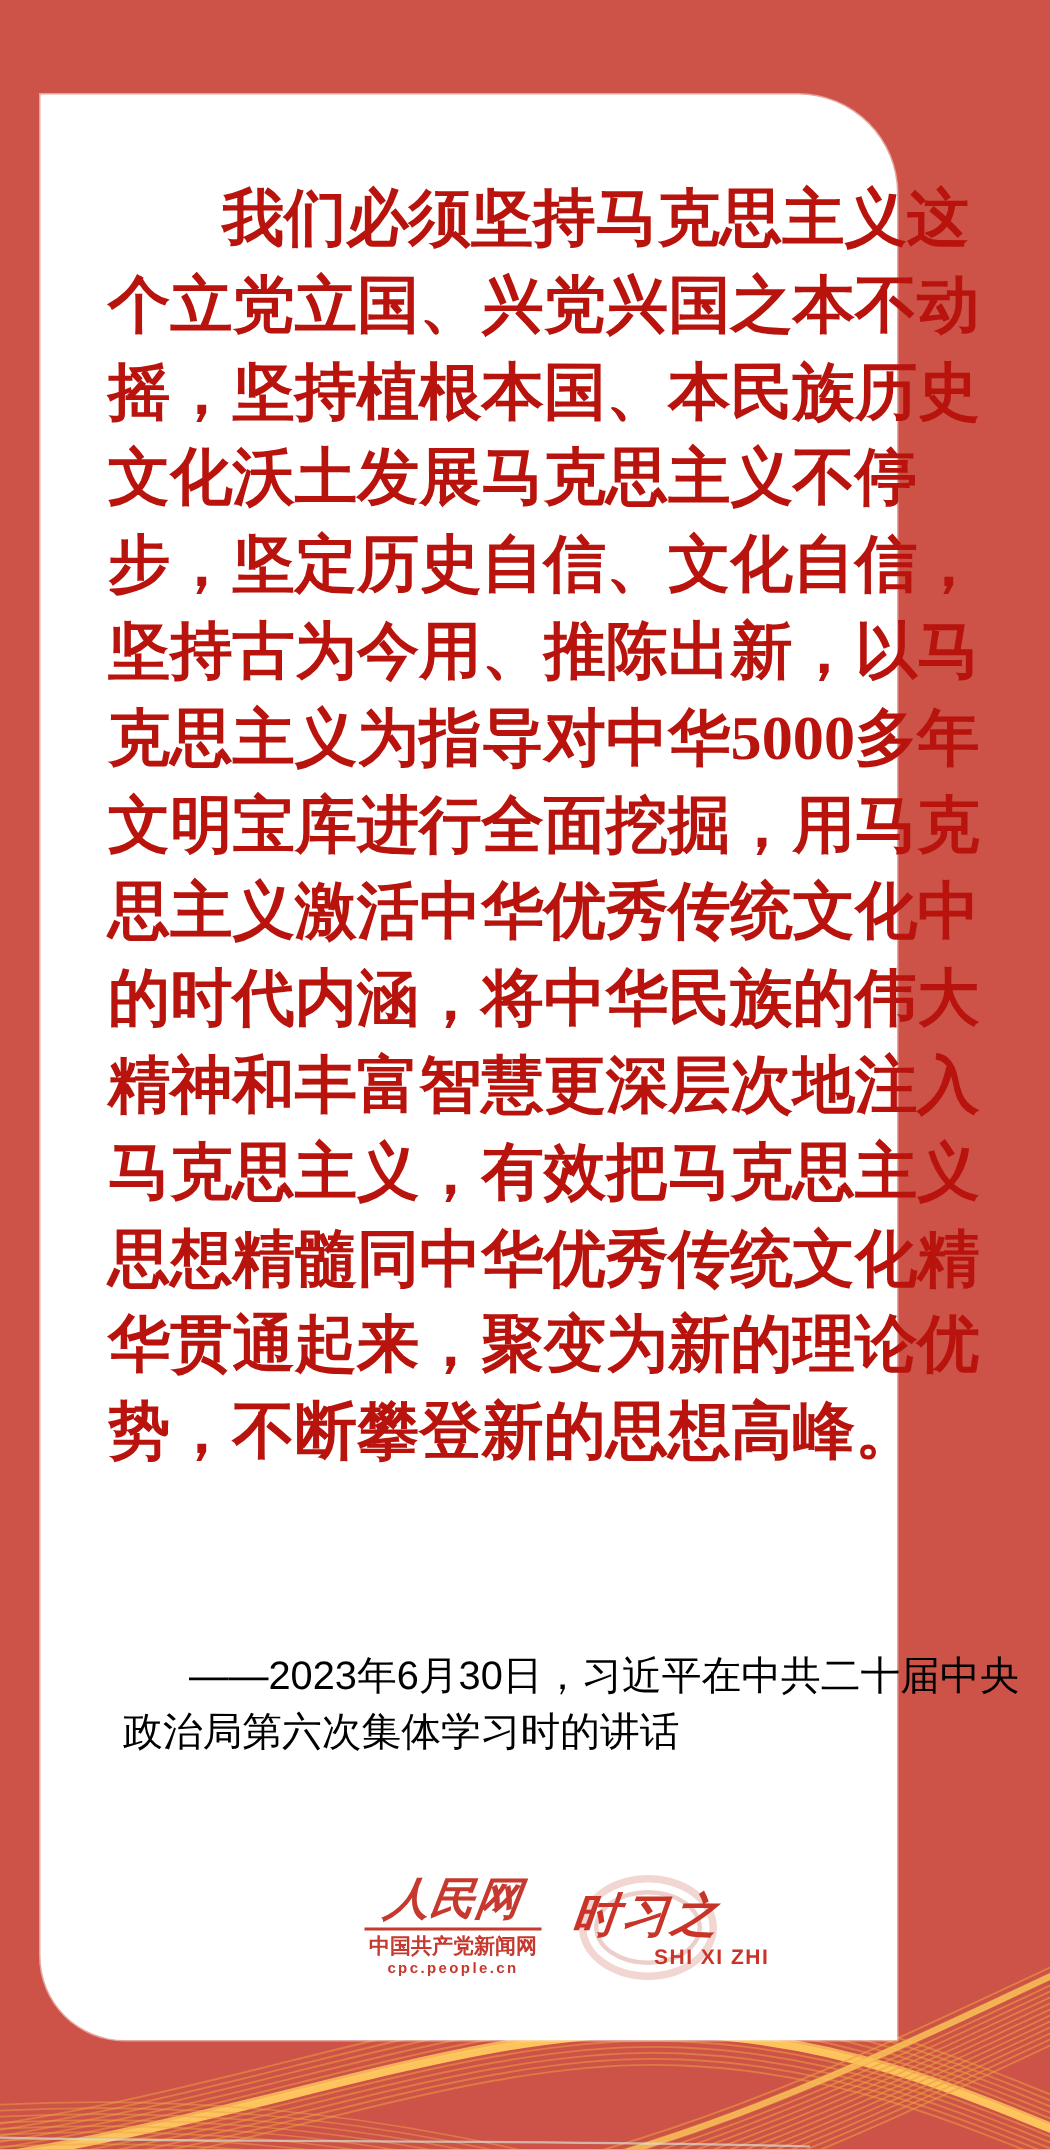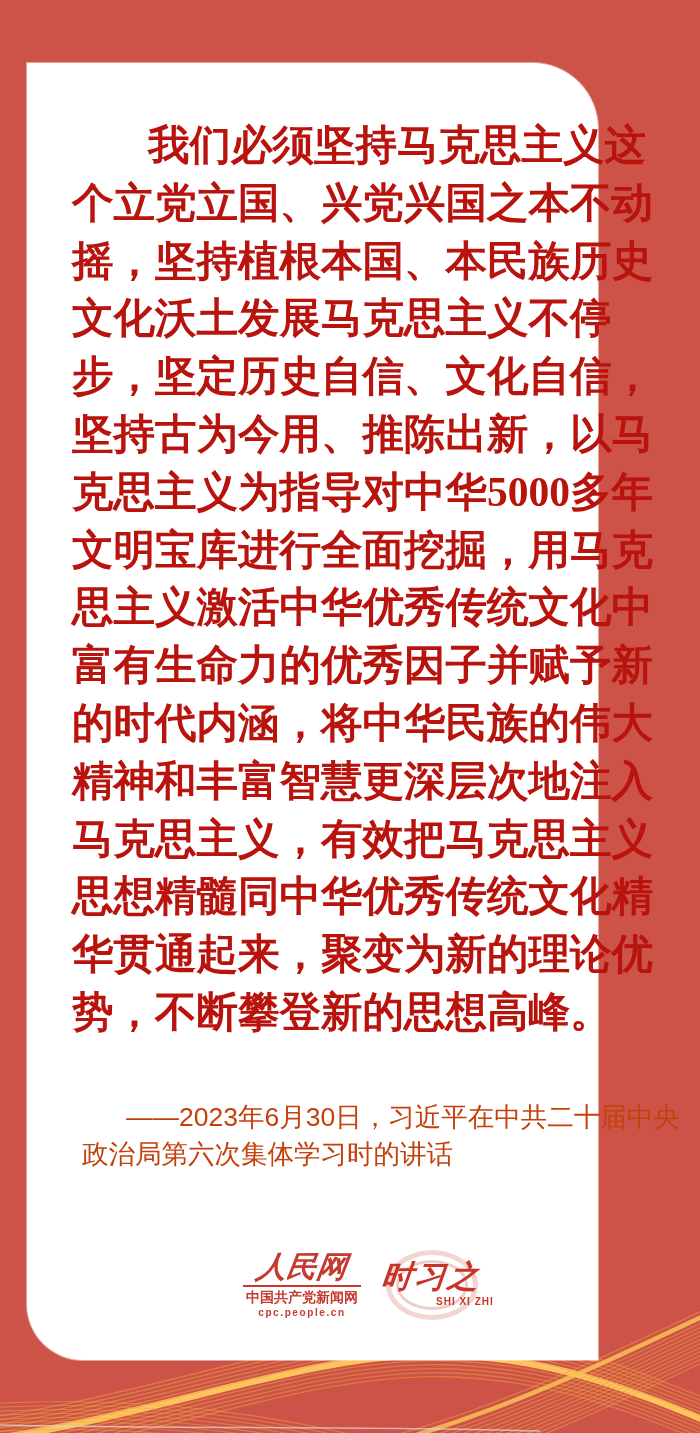--- a/index.html
+++ b/index.html
@@ -18,21 +18,21 @@
   .quote{
     position:absolute;left:45px;top:54px;width:584px;
     font-family:"Liberation Serif","DejaVu Serif",serif;
     font-weight:bold;font-size:41.5px;line-height:57.8px;
     color:#b8130d;
   }
   .quote-line{white-space:nowrap;}
   .quote-line:first-child{text-indent:76px;}
   .attribution{
     position:absolute;left:55px;top:1036px;width:568px;
-    font-size:26.5px;line-height:37px;color:#c2410c;
+    font-size:26.5px;line-height:37px;color:#000000;
   }
   .attr-line{white-space:nowrap;}
   .attr-line:first-child{text-indent:44px;}
   .people-logo{position:absolute;left:216px;top:1188px;width:118px;color:#c5392f;text-align:center;}
   .people-title{
     font-family:"Liberation Serif","DejaVu Serif",serif;
     font-style:italic;font-weight:bold;font-size:30px;line-height:32px;
     transform:skewX(-8deg);
   }
   .people-divider{height:2px;background:#c5392f;margin-top:2px;}
@@ -47,21 +47,21 @@
     content:"";position:absolute;left:5px;top:5px;right:5px;bottom:5px;
     border:3px solid #eccfca;border-radius:50%;
   }
   .sxz-title{
     position:absolute;left:0;top:12px;width:114px;text-align:center;
     font-weight:bold;font-style:italic;font-size:31px;line-height:34px;
     color:#c93428;transform:skewX(-6deg);letter-spacing:2px;white-space:nowrap;
   }
   .sxz-sub{
     position:absolute;left:62px;top:48px;
-    font-weight:bold;font-size:10px;color:#c93428;letter-spacing:1px;white-space:nowrap;
+    font-weight:bold;font-size:14px;color:#c93428;letter-spacing:1px;white-space:nowrap;
   }
 </style>
 </head>
 <body>
 
 <svg class="waves" viewBox="0 0 700 290" preserveAspectRatio="none" aria-hidden="true">
   <defs>
     <path id="w1" d="M-80,305 C140,285 300,205 455,212 C570,217 650,255 760,300" fill="none"></path>
     <path id="w2" d="M260,322 C430,296 560,235 712,163" fill="none"></path>
     <path id="w3" d="M-30,262 C130,250 280,268 430,312" fill="none"></path>
@@ -121,21 +121,20 @@
   <div class="quote">
       <div class="quote-line">我们必须坚持马克思主义这</div>
       <div class="quote-line">个立党立国、兴党兴国之本不动</div>
       <div class="quote-line">摇，坚持植根本国、本民族历史</div>
       <div class="quote-line">文化沃土发展马克思主义不停</div>
       <div class="quote-line">步，坚定历史自信、文化自信，</div>
       <div class="quote-line">坚持古为今用、推陈出新，以马</div>
       <div class="quote-line">克思主义为指导对中华5000多年</div>
       <div class="quote-line">文明宝库进行全面挖掘，用马克</div>
       <div class="quote-line">思主义激活中华优秀传统文化中</div>
-      <div class="quote-line">富有生命力的优秀因子并赋予新</div>
       <div class="quote-line">的时代内涵，将中华民族的伟大</div>
       <div class="quote-line">精神和丰富智慧更深层次地注入</div>
       <div class="quote-line">马克思主义，有效把马克思主义</div>
       <div class="quote-line">思想精髓同中华优秀传统文化精</div>
       <div class="quote-line">华贯通起来，聚变为新的理论优</div>
       <div class="quote-line">势，不断攀登新的思想高峰。</div>
     </div>
 
   <div class="attribution">
       <div class="attr-line">——2023年6月30日，习近平在中共二十届中央</div>

